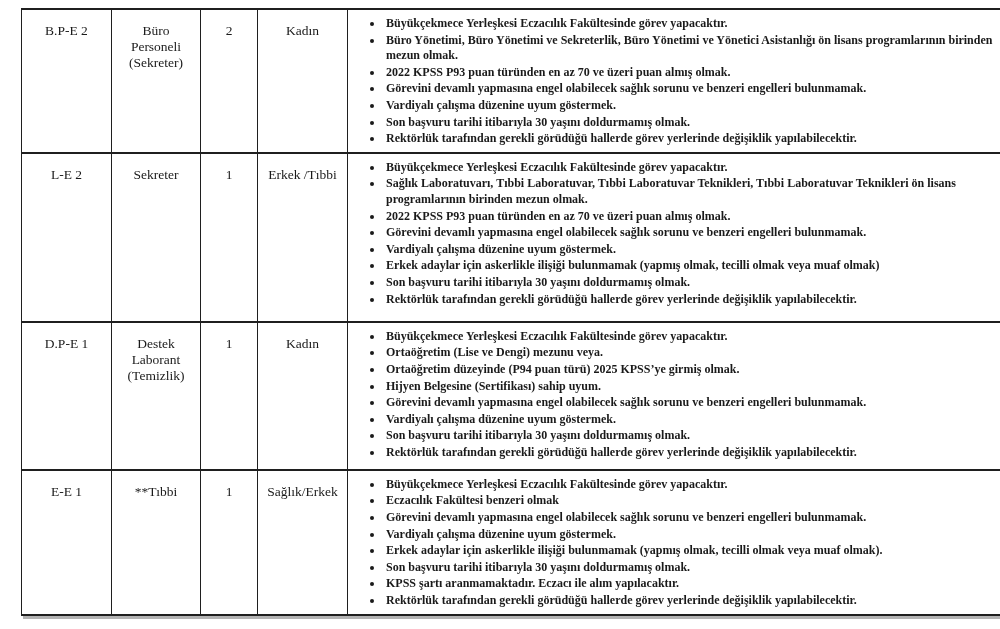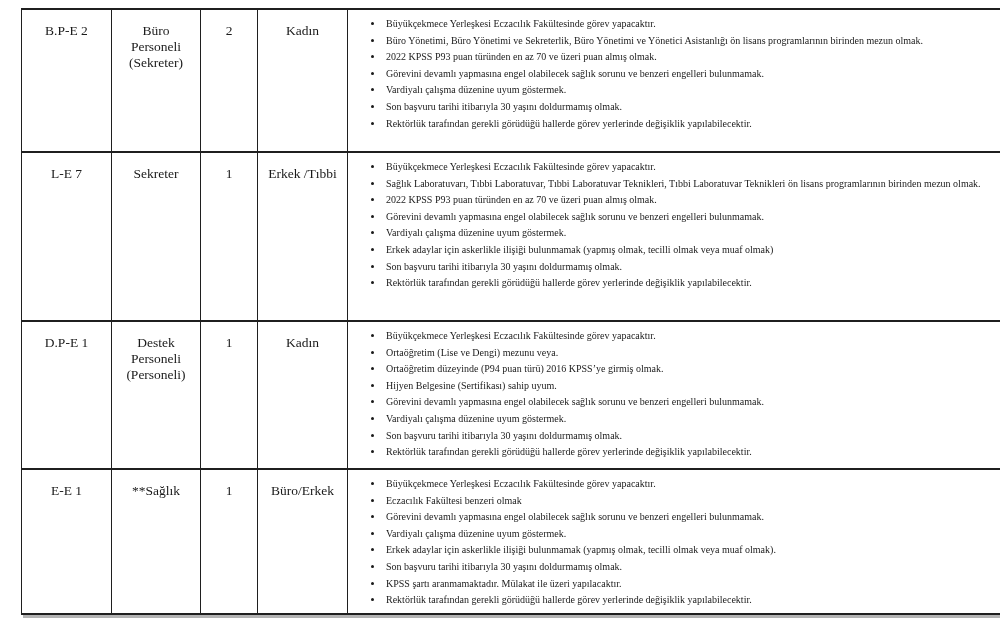--- a/index.html
+++ b/index.html
@@ -54,24 +54,25 @@
   }
   td.cell-req {
     padding: 5px 8px 4px 0;
   }
   ul.req-list {
     margin: 0;
     padding-left: 36px;
     list-style-type: disc;
   }
   ul.req-list li {
-    font-size: 10px;
+    font-size: 12px;
     line-height: 15.6px;
     padding-left: 2px;
     margin: 1px 0;
+    font-weight: bold;
   }
 </style>
 </head>
 <body>
 
 <div class="page">
   <table class="doc-table">
     <colgroup>
       <col class="col-code">
       <col class="col-title">
@@ -92,70 +93,70 @@
               <li>2022 KPSS P93 puan türünden en az 70 ve üzeri puan almış olmak.</li>
               <li>Görevini devamlı yapmasına engel olabilecek sağlık sorunu ve benzeri engelleri bulunmamak.</li>
               <li>Vardiyalı çalışma düzenine uyum göstermek.</li>
               <li>Son başvuru tarihi itibarıyla 30 yaşını doldurmamış olmak.</li>
               <li>Rektörlük tarafından gerekli görüdüğü hallerde görev yerlerinde değişiklik yapılabilecektir.</li>
             </ul>
     </td>
   </tr>
 
   <tr>
-    <td class="cell-center">L-E 7</td>
+    <td class="cell-center">L-E 2</td>
     <td class="cell-center">Sekreter</td>
     <td class="cell-center">1</td>
     <td class="cell-center">Erkek /Tıbbi</td>
     <td class="cell-req">
       <ul class="req-list">
               <li>Büyükçekmece Yerleşkesi Eczacılık Fakültesinde görev yapacaktır.</li>
               <li>Sağlık Laboratuvarı, Tıbbi Laboratuvar, Tıbbi Laboratuvar Teknikleri, Tıbbi Laboratuvar Teknikleri ön lisans programlarının birinden mezun olmak.</li>
               <li>2022 KPSS P93 puan türünden en az 70 ve üzeri puan almış olmak.</li>
               <li>Görevini devamlı yapmasına engel olabilecek sağlık sorunu ve benzeri engelleri bulunmamak.</li>
               <li>Vardiyalı çalışma düzenine uyum göstermek.</li>
               <li>Erkek adaylar için askerlikle ilişiği bulunmamak (yapmış olmak, tecilli olmak veya muaf olmak)</li>
               <li>Son başvuru tarihi itibarıyla 30 yaşını doldurmamış olmak.</li>
               <li>Rektörlük tarafından gerekli görüdüğü hallerde görev yerlerinde değişiklik yapılabilecektir.</li>
             </ul>
     </td>
   </tr>
 
   <tr>
     <td class="cell-center">D.P-E 1</td>
-    <td class="cell-center">Destek Personeli (Personeli)</td>
+    <td class="cell-center">Destek Laborant (Temizlik)</td>
     <td class="cell-center">1</td>
     <td class="cell-center">Kadın</td>
     <td class="cell-req">
       <ul class="req-list">
               <li>Büyükçekmece Yerleşkesi Eczacılık Fakültesinde görev yapacaktır.</li>
               <li>Ortaöğretim (Lise ve Dengi) mezunu veya.</li>
-              <li>Ortaöğretim düzeyinde (P94 puan türü) 2016 KPSS’ye girmiş olmak.</li>
+              <li>Ortaöğretim düzeyinde (P94 puan türü) 2025 KPSS’ye girmiş olmak.</li>
               <li>Hijyen Belgesine (Sertifikası) sahip uyum.</li>
               <li>Görevini devamlı yapmasına engel olabilecek sağlık sorunu ve benzeri engelleri bulunmamak.</li>
               <li>Vardiyalı çalışma düzenine uyum göstermek.</li>
               <li>Son başvuru tarihi itibarıyla 30 yaşını doldurmamış olmak.</li>
               <li>Rektörlük tarafından gerekli görüdüğü hallerde görev yerlerinde değişiklik yapılabilecektir.</li>
             </ul>
     </td>
   </tr>
 
   <tr>
     <td class="cell-center">E-E 1</td>
-    <td class="cell-center">**Sağlık</td>
+    <td class="cell-center">**Tıbbi</td>
     <td class="cell-center">1</td>
-    <td class="cell-center">Büro/Erkek</td>
+    <td class="cell-center">Sağlık/Erkek</td>
     <td class="cell-req">
       <ul class="req-list">
               <li>Büyükçekmece Yerleşkesi Eczacılık Fakültesinde görev yapacaktır.</li>
               <li>Eczacılık Fakültesi benzeri olmak</li>
               <li>Görevini devamlı yapmasına engel olabilecek sağlık sorunu ve benzeri engelleri bulunmamak.</li>
               <li>Vardiyalı çalışma düzenine uyum göstermek.</li>
               <li>Erkek adaylar için askerlikle ilişiği bulunmamak (yapmış olmak, tecilli olmak veya muaf olmak).</li>
               <li>Son başvuru tarihi itibarıyla 30 yaşını doldurmamış olmak.</li>
-              <li>KPSS şartı aranmamaktadır. Mülakat ile üzeri yapılacaktır.</li>
+              <li>KPSS şartı aranmamaktadır. Eczacı ile alım yapılacaktır.</li>
               <li>Rektörlük tarafından gerekli görüdüğü hallerde görev yerlerinde değişiklik yapılabilecektir.</li>
             </ul>
     </td>
   </tr>
 </tbody>
   </table>
 </div>
 
 </body></html>

